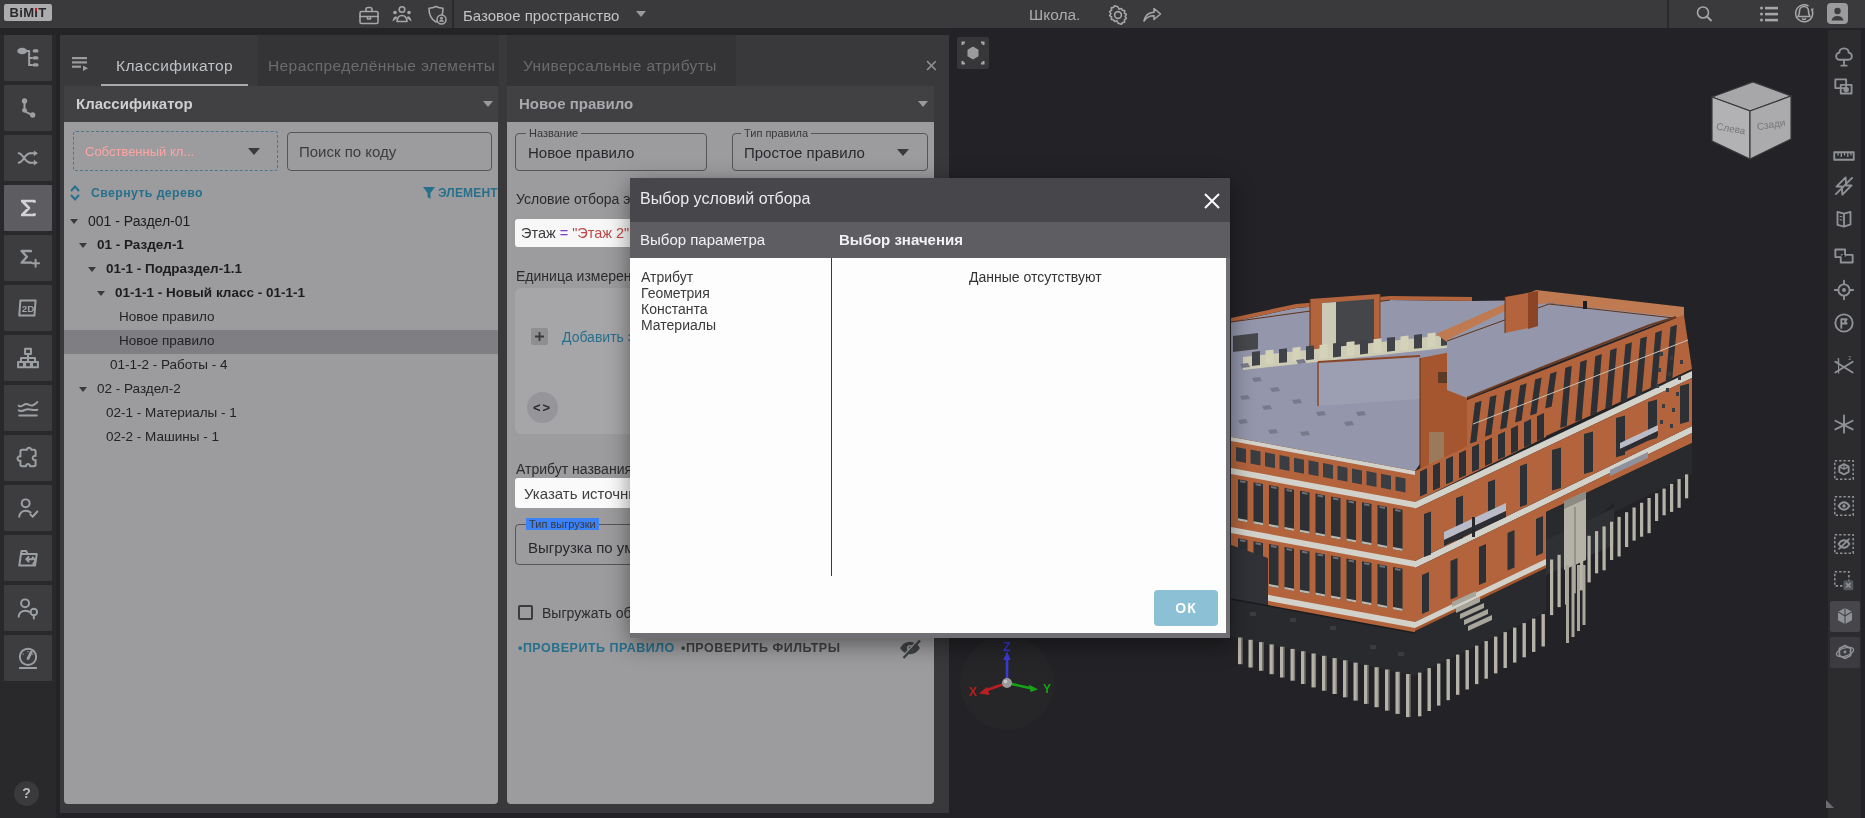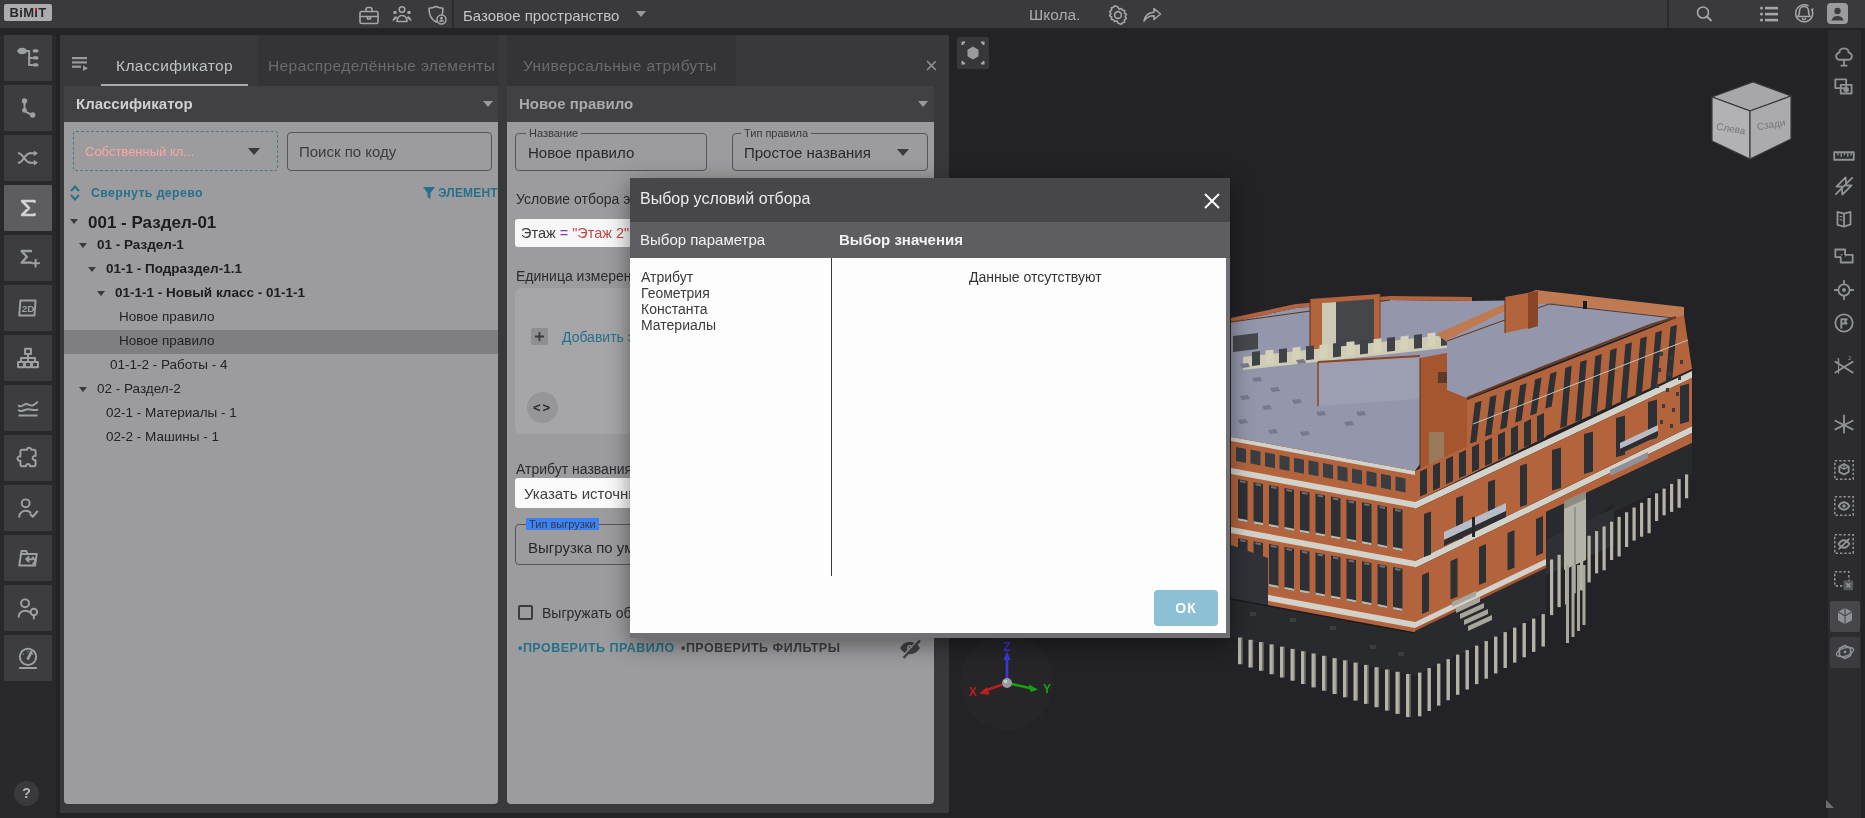--- a/index.html
+++ b/index.html
@@ -187,21 +187,21 @@
       <path d="M2 7l4-4.5L10 7" fill="none" stroke="#27708c" stroke-width="2"></path>
       <path d="M2 11l4 4.5L10 11" fill="none" stroke="#27708c" stroke-width="2"></path>
     </svg></div>
 <div class="abs" style="left:91px;top:186px;font-size:12.3px;font-weight:bold;letter-spacing:.4px;color:#27708c">Свернуть дерево</div>
 <div class="abs" style="left:422px;top:186px"><svg width="14" height="14" viewBox="0 0 14 14" style="">
       <path d="M1 1h12L8.5 7v6L5.5 11V7z" fill="#27708c"></path>
     </svg></div>
 <div class="abs" style="left:438px;top:186px;font-size:12px;font-weight:bold;letter-spacing:.2px;color:#27708c">ЭЛЕМЕНТ</div>
 <div style="position:absolute;left:64px;top:330px;width:434px;height:24px;background:#7f7f83"></div>
 <div style="position:absolute;left:70px;top:219px;width:0;height:0;border-left:4.5px solid transparent;border-right:4.5px solid transparent;border-top:5.58px solid #3a3a3e"></div>
-<div style="position:absolute;left:88px;top:213px;font-size:17px;font-weight:bold;color:#1d1d20;white-space:nowrap">001 - Раздел-01</div>
+<div style="position:absolute;left:88px;top:213px;font-size:14px;font-weight:normal;color:#1d1d20;white-space:nowrap">001 - Раздел-01</div>
 <div style="position:absolute;left:79px;top:243px;width:0;height:0;border-left:4.5px solid transparent;border-right:4.5px solid transparent;border-top:5.58px solid #3a3a3e"></div>
 <div style="position:absolute;left:97px;top:237px;font-size:13.5px;font-weight:bold;color:#1d1d20;white-space:nowrap">01 - Раздел-1</div>
 <div style="position:absolute;left:88px;top:267px;width:0;height:0;border-left:4.5px solid transparent;border-right:4.5px solid transparent;border-top:5.58px solid #3a3a3e"></div>
 <div style="position:absolute;left:106px;top:261px;font-size:13.5px;font-weight:bold;color:#1d1d20;white-space:nowrap">01-1 - Подраздел-1.1</div>
 <div style="position:absolute;left:97px;top:291px;width:0;height:0;border-left:4.5px solid transparent;border-right:4.5px solid transparent;border-top:5.58px solid #3a3a3e"></div>
 <div style="position:absolute;left:115px;top:285px;font-size:13.5px;font-weight:bold;color:#1d1d20;white-space:nowrap">01-1-1 - Новый класс - 01-1-1</div>
 <div style="position:absolute;left:119px;top:309px;font-size:13.5px;font-weight:normal;color:#232327;white-space:nowrap">Новое правило</div>
 <div style="position:absolute;left:119px;top:333px;font-size:13.5px;font-weight:normal;color:#232327;white-space:nowrap">Новое правило</div>
 <div style="position:absolute;left:110px;top:357px;font-size:13.5px;font-weight:normal;color:#232327;white-space:nowrap">01-1-2 - Работы - 4</div>
 <div style="position:absolute;left:79px;top:387px;width:0;height:0;border-left:4.5px solid transparent;border-right:4.5px solid transparent;border-top:5.58px solid #3a3a3e"></div>
@@ -211,21 +211,21 @@
 
 <div class="abs" style="left:507px;top:86px;width:427px;height:718px;background:#9c9c9e;border-radius:0 0 4px 4px"></div>
 <div class="abs" style="left:507px;top:86px;width:427px;height:36px;background:#414144"></div>
 <div class="abs" style="left:519px;top:95px;font-size:15px;font-weight:bold;color:#a8a9ac">Новое правило</div>
 <div style="position:absolute;left:918px;top:101px;width:0;height:0;border-left:5.5px solid transparent;border-right:5.5px solid transparent;border-top:6.82px solid #9a9a9d"></div>
 <div class="abs" style="left:515px;top:133px;width:192px;height:38px;border:1.5px solid #55555a;border-radius:4px"></div>
 <div class="abs" style="left:526px;top:127px;font-size:11px;color:#38383c;background:#9c9c9e;padding:0 3px">Название</div>
 <div class="abs" style="left:528px;top:144px;font-size:15px;color:#29292d">Новое правило</div>
 <div class="abs" style="left:732px;top:133px;width:196px;height:38px;border:1.5px solid #55555a;border-radius:4px"></div>
 <div class="abs" style="left:741px;top:127px;font-size:11px;color:#38383c;background:#9c9c9e;padding:0 3px">Тип правила</div>
-<div class="abs" style="left:744px;top:144px;font-size:15px;color:#29292d">Простое названия</div>
+<div class="abs" style="left:744px;top:144px;font-size:15px;color:#29292d">Простое правило</div>
 <div style="position:absolute;left:897px;top:149px;width:0;height:0;border-left:6.0px solid transparent;border-right:6.0px solid transparent;border-top:7.4399999999999995px solid #3a3a3e"></div>
 <div class="abs" style="left:516px;top:191px;font-size:14px;color:#2b2b2e">Условие отбора элементов</div>
 <div class="abs" style="left:515px;top:219px;width:205px;height:28px;background:#f7f7f7;border-radius:3px"></div>
 <div class="abs" style="left:521px;top:225px;font-size:14.5px;color:#3a3a3e;white-space:nowrap">Этаж <span style="color:#7a3fc2">=</span> <span style="color:#c04545">"Этаж 2"</span> <span style="color:#6a6a6e">и</span></div>
 <div class="abs" style="left:516px;top:268px;font-size:14px;color:#2b2b2e">Единица измерения</div>
 <div class="abs" style="left:515px;top:288px;width:205px;height:146px;background:#a6a6a8;border-radius:6px"></div>
 <div class="abs" style="left:531px;top:328px"><svg width="17" height="17" viewBox="0 0 17 17" style="">
       <rect width="17" height="17" rx="2" fill="#8f8f92"></rect>
       <path d="M8.5 4v9M4 8.5h9" stroke="#3a3a3e" stroke-width="1.8"></path>
     </svg></div>

